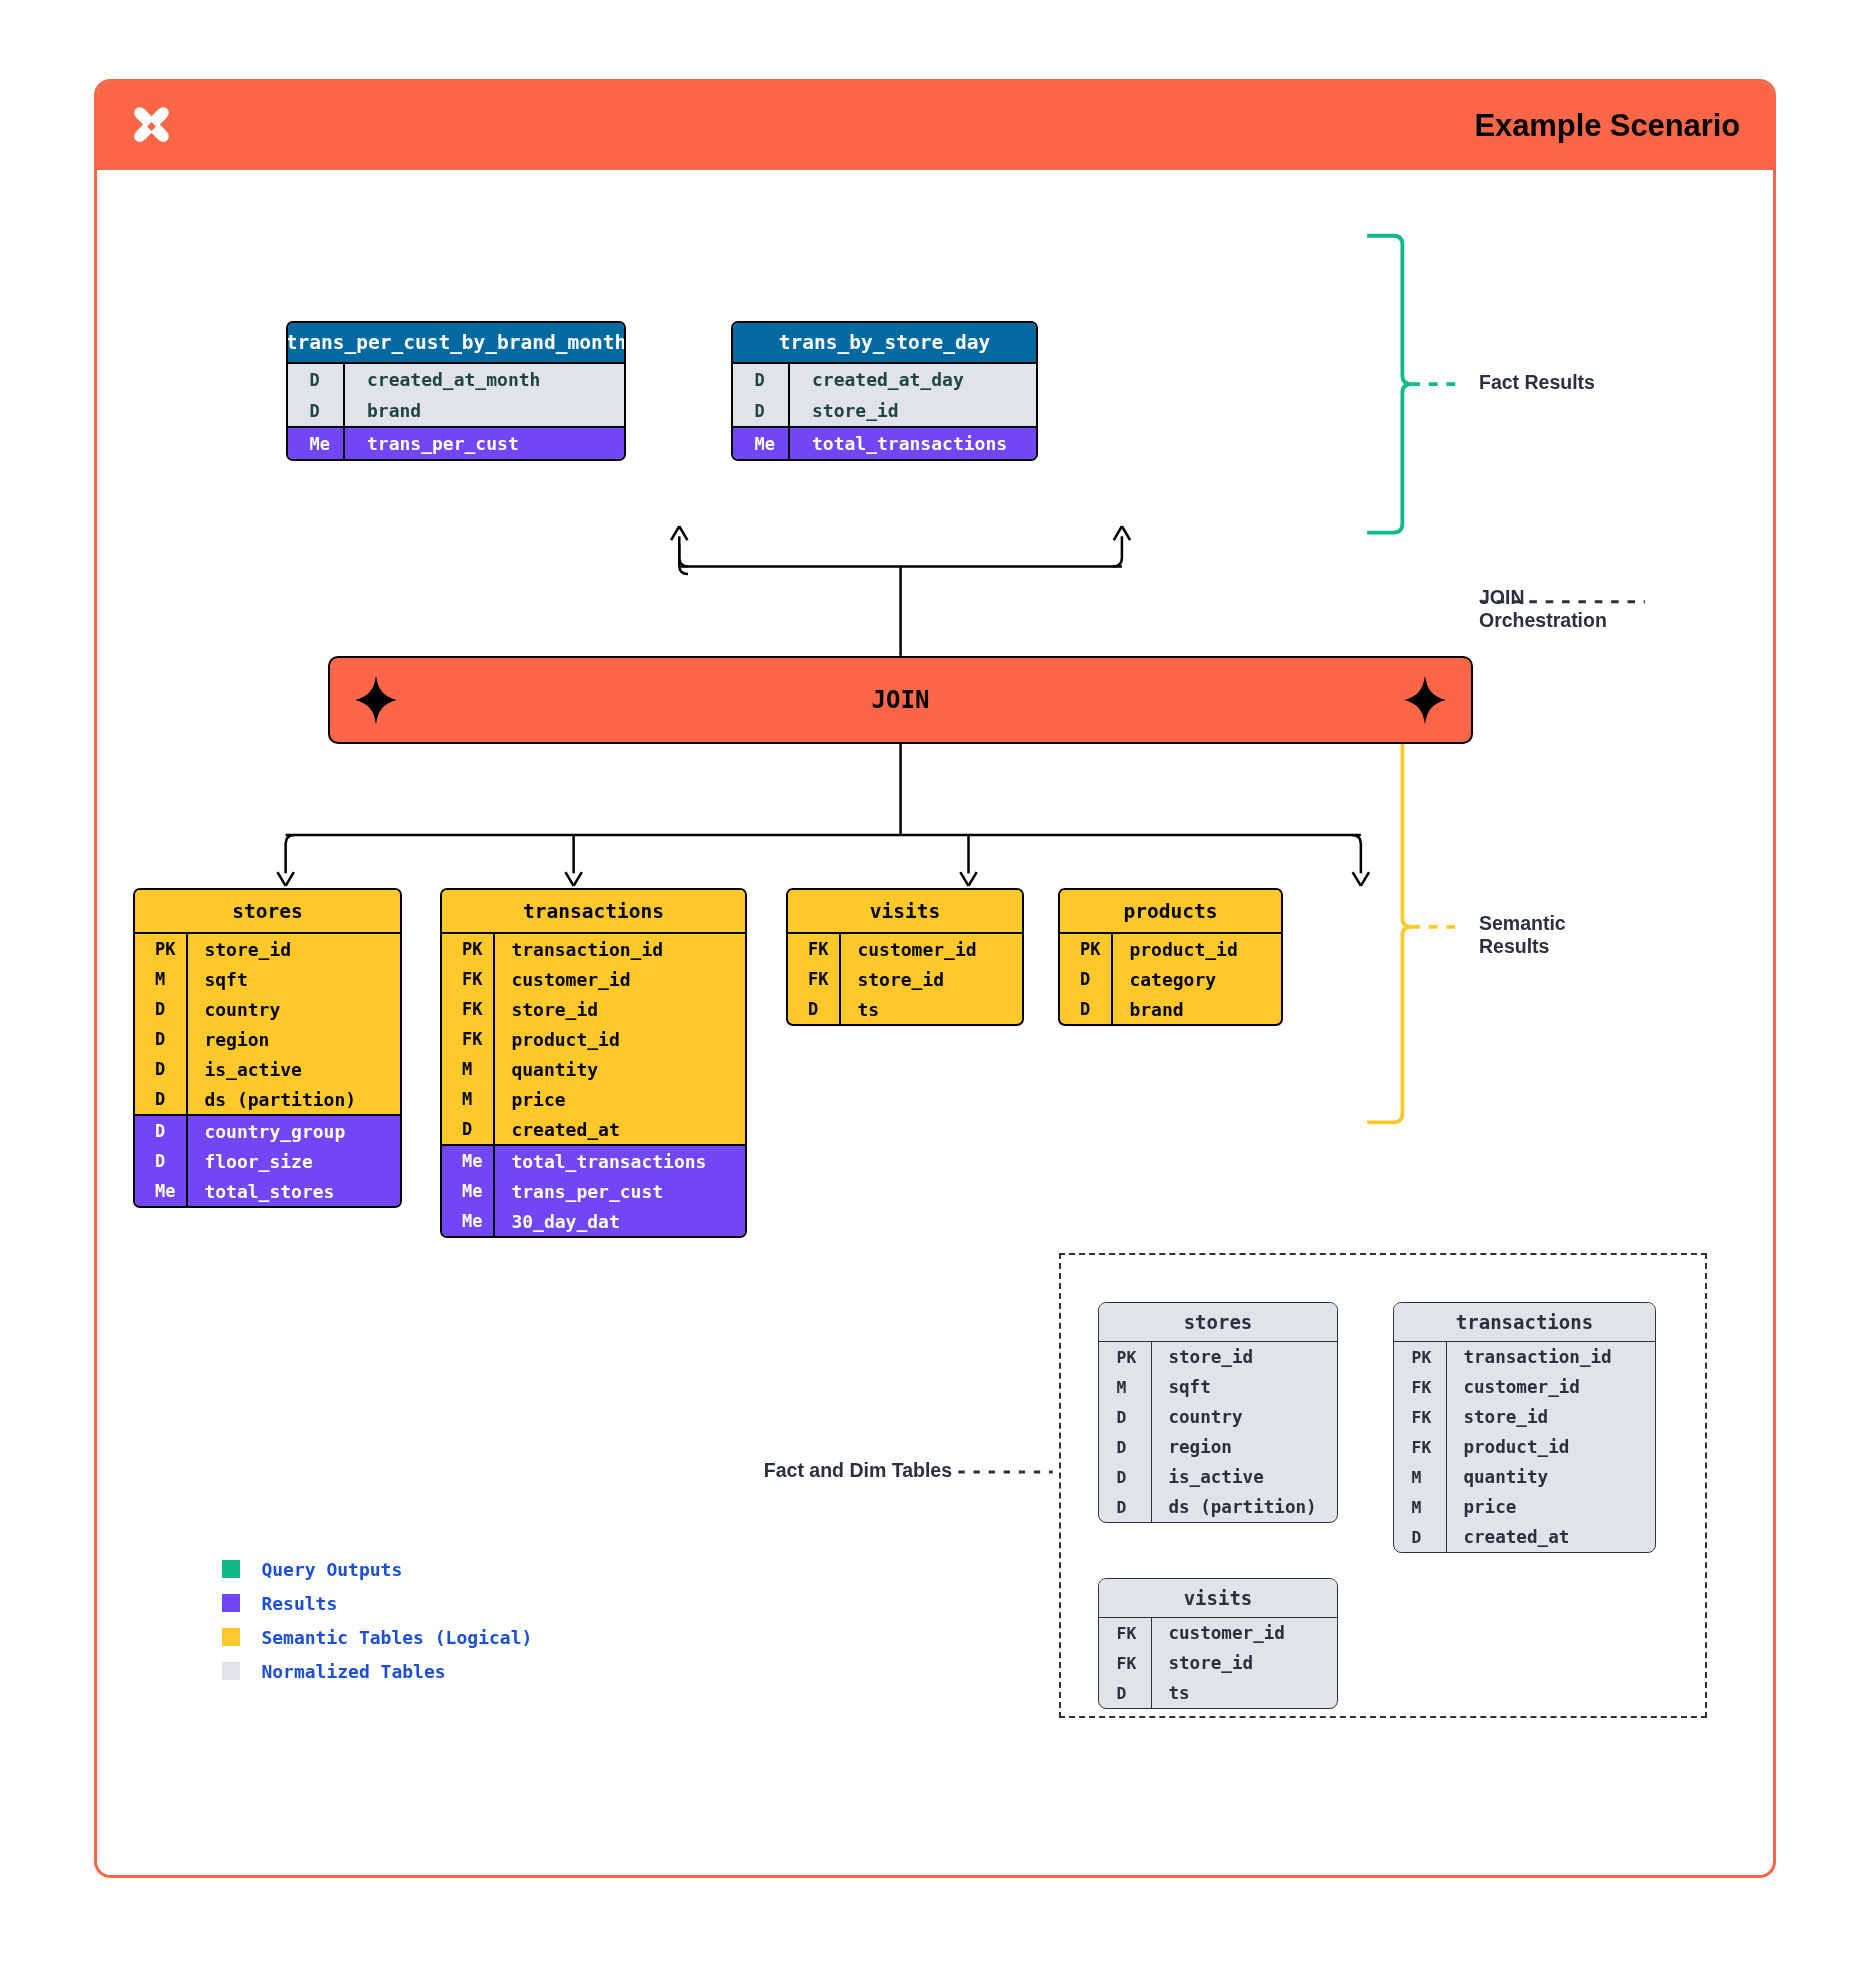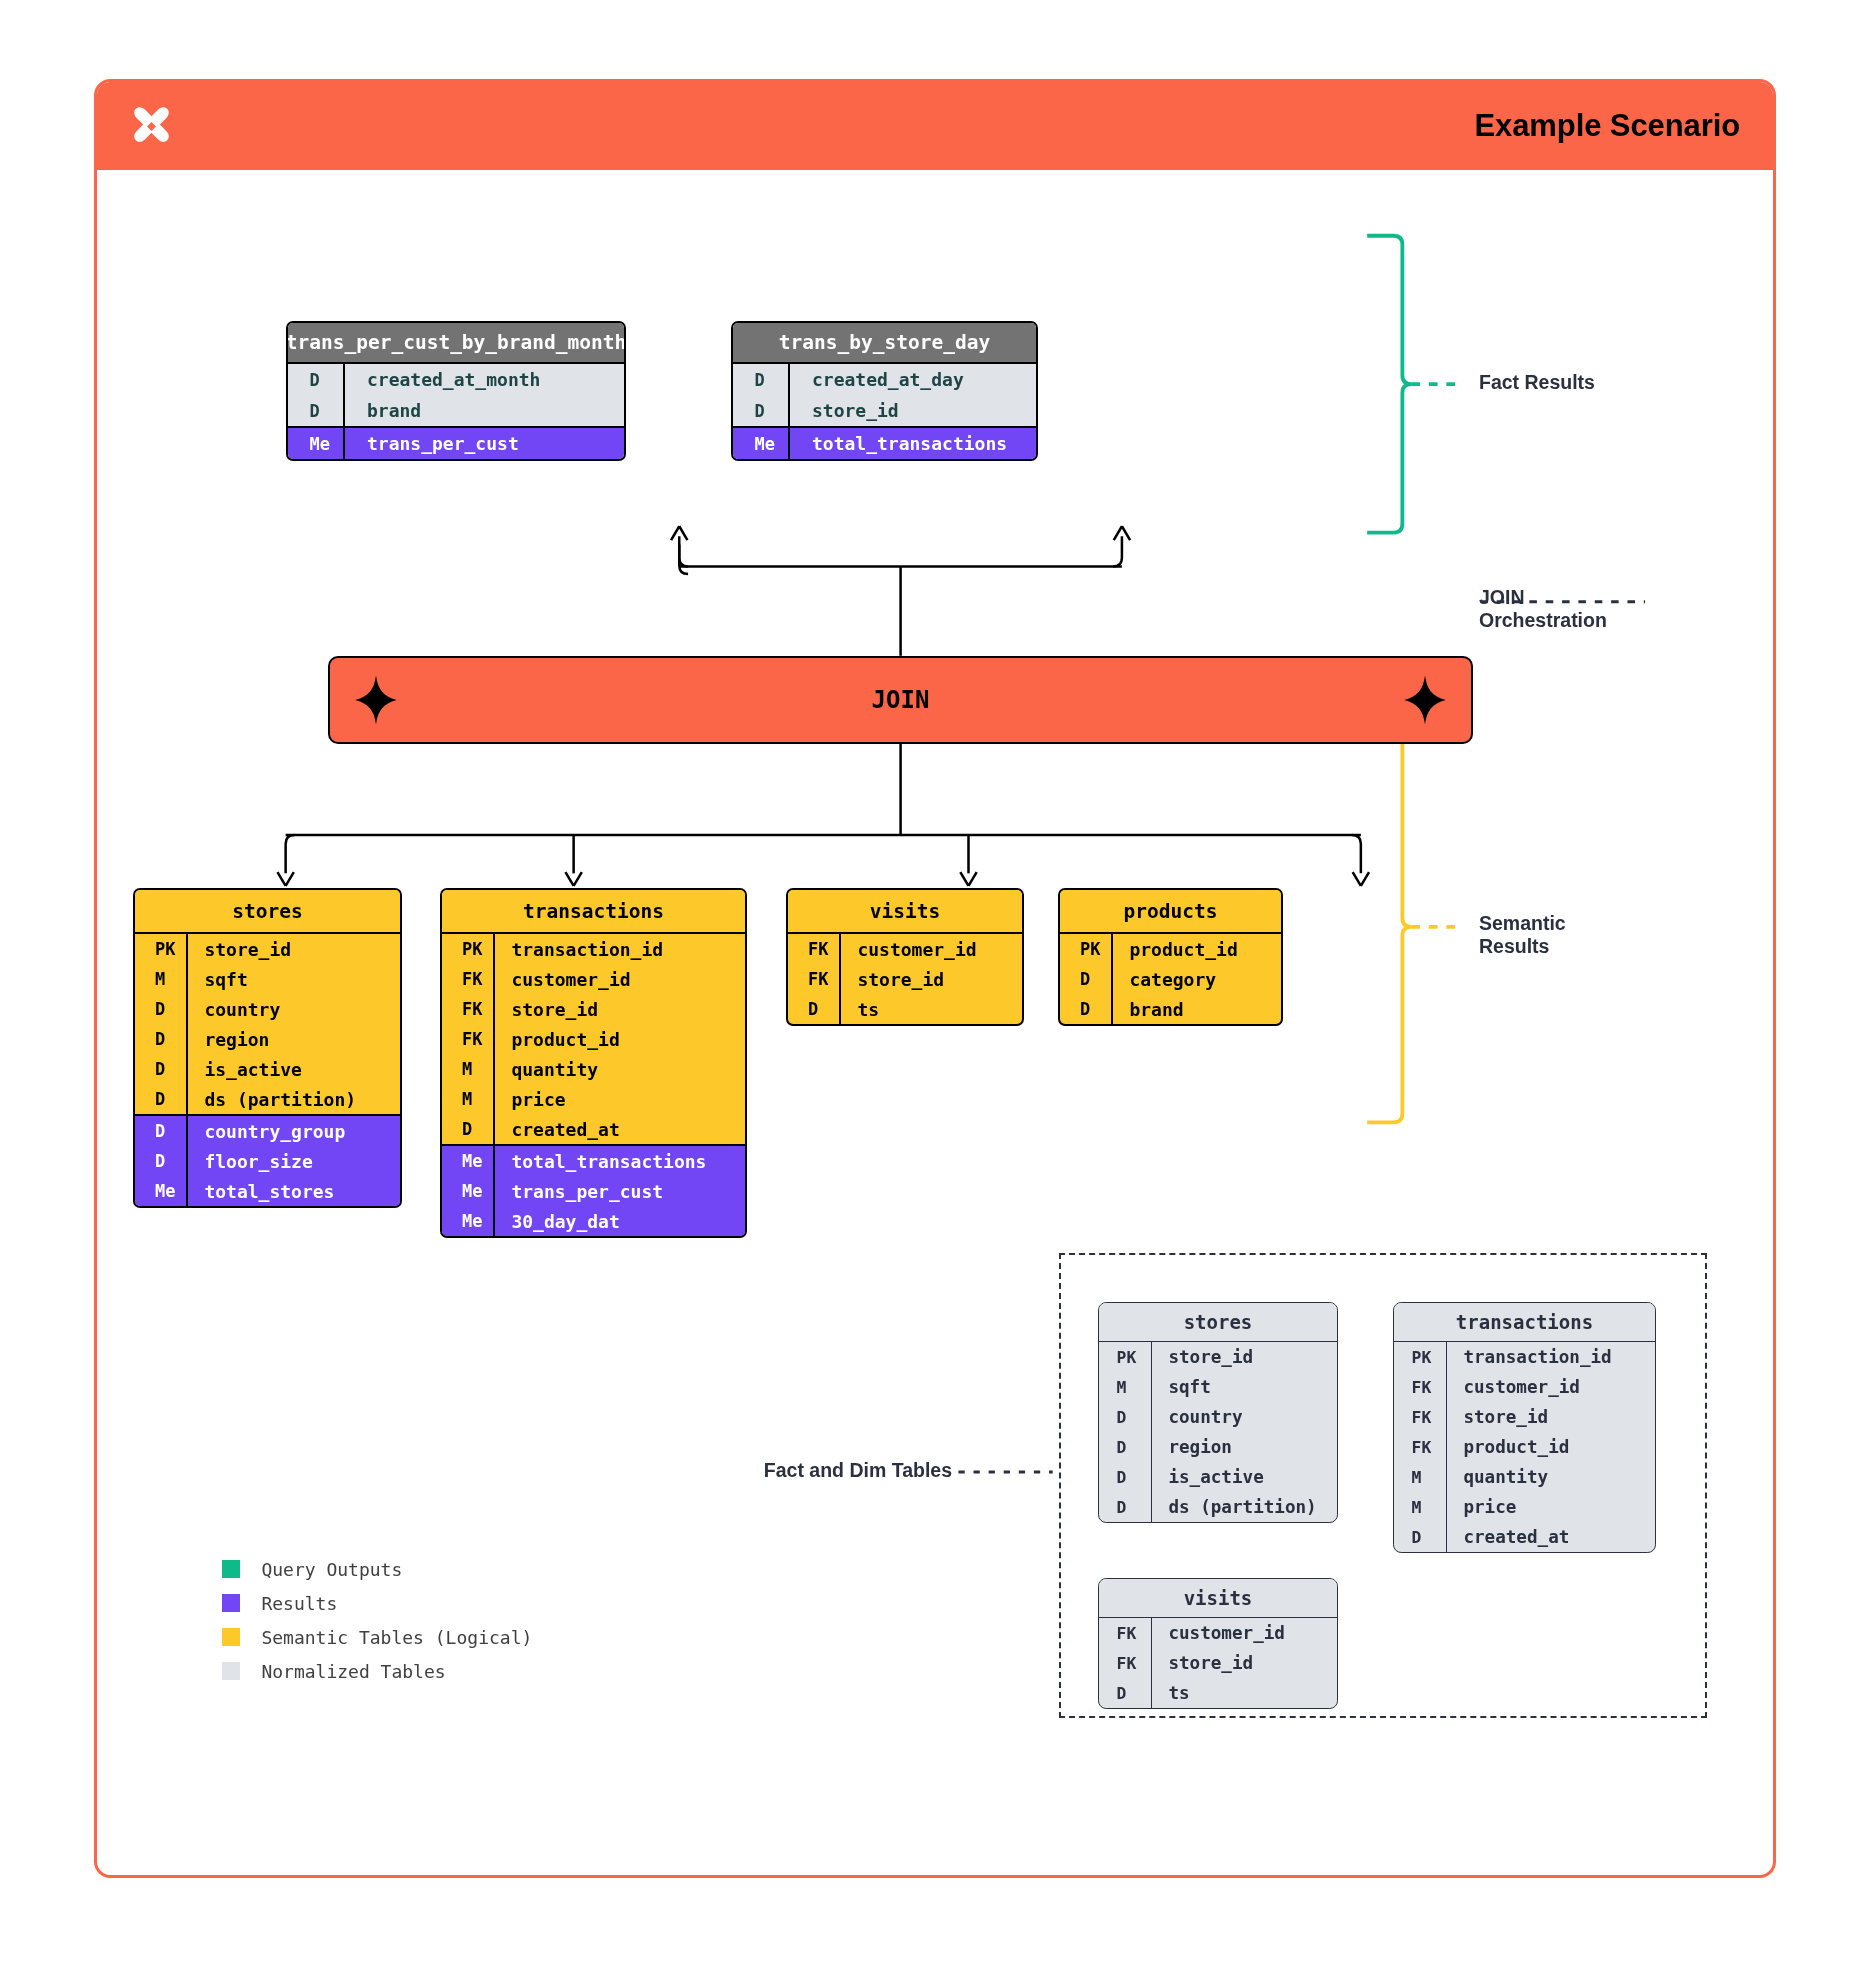--- a/index.html
+++ b/index.html
@@ -19,21 +19,21 @@
   .tbl .t-head{font-family:"DejaVu Sans Mono","Liberation Mono",monospace;font-weight:700;
         text-align:center;display:flex;align-items:center;justify-content:center;}
   .tbl .t-rows{display:flex;flex-direction:column;}
   .t-row{display:flex;align-items:center;}
   .t-key{font-family:"DejaVu Sans Mono","Liberation Mono",monospace;font-weight:700;
         display:flex;align-items:center;box-sizing:border-box;flex:0 0 auto;}
   .t-name{font-family:"DejaVu Sans Mono","Liberation Mono",monospace;font-weight:700;
         display:flex;align-items:center;box-sizing:border-box;flex:1 1 auto;}
 
   
-  .qr .t-head{background:#737373;color:#fff;font-size:19.5px;height:39px;}
+  .qr .t-head{background:#0369a1;color:#fff;font-size:19.5px;height:39px;}
   .qr .t-rows{border-top:2.5px solid #000;}
   .qr .t-row{height:31px;}
   .qr .t-row.dim{background:#E0E3E7;color:#1F4445;}
   .qr .t-row.met{background:#7245F5;color:#fff;border-top:2.5px solid #000;}
   .qr .t-key{width:57px;justify-content:flex-start;padding-left:21.4px;font-size:17px;align-self:stretch;}
   .qr .t-row.dim .t-key{border-right:2.5px solid #000;}
   .qr .t-row.met .t-key{border-right:2.5px solid #000;}
   .qr .t-name{font-size:18px;padding-left:22px;}
 
   
@@ -69,21 +69,21 @@
   .ann-label{position:absolute;color:#2B3040;font-size:19.5px;font-weight:700;line-height:1.18;}
 
   
   .dotbox{position:absolute;left:962px;top:1171px;width:648px;height:465px;
         border:2.5px dashed #2B3040;box-sizing:border-box;}
 
   
   .legend{position:absolute;left:125px;top:1470px;}
   .leg-row{display:flex;align-items:center;height:34px;}
   .leg-sw{width:18px;height:18px;flex:0 0 auto;margin-right:21.4px;}
-  .leg-txt{font-family:"DejaVu Sans Mono","Liberation Mono",monospace;font-weight:400;font-size:18px;color:#404040;}
+  .leg-txt{font-family:"DejaVu Sans Mono","Liberation Mono",monospace;font-weight:700;font-size:18px;color:#1d4ed8;}
 </style>
 </head>
 <body>
 
 <div class="stage">
   <div class="card">
 
     <div class="card-header">
       <span class="logo">
         <svg viewBox="0 0 100 100" width="49" height="49" aria-hidden="true">

